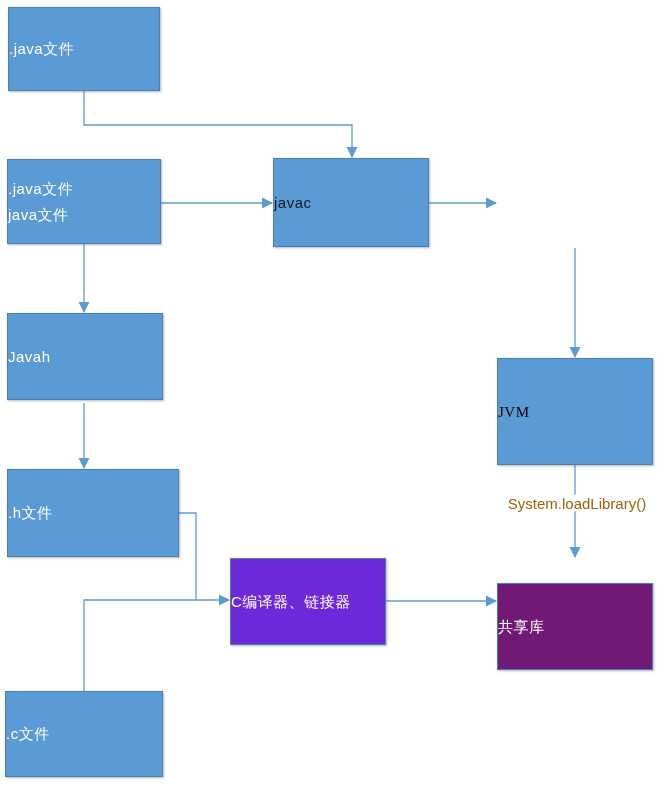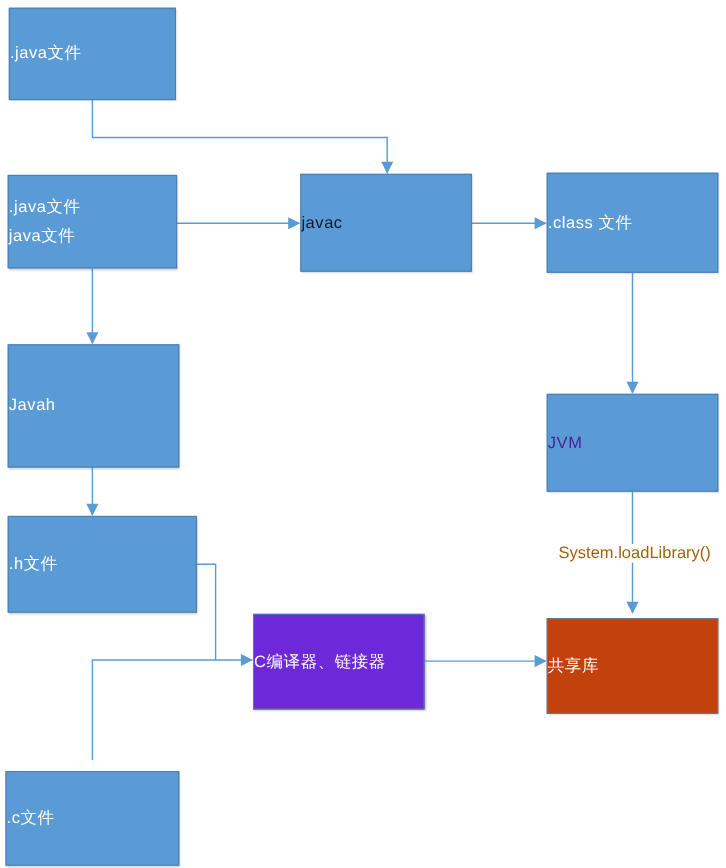--- a/index.html
+++ b/index.html
@@ -72,34 +72,31 @@
 <div class="node" style="left: 8px; top: 7px; width: 152px; height: 84px; background: rgb(91, 155, 213); border: 1px solid rgb(74, 127, 181); box-shadow: rgba(120, 120, 120, 0.55) 1px 1px 2px; color: rgb(255, 255, 255);">
       <span>.java文件</span>
     </div>
     <div class="node" style="left: 7px; top: 159px; width: 154px; height: 85px; background: rgb(91, 155, 213); border: 1px solid rgb(74, 127, 181); box-shadow: rgba(120, 120, 120, 0.55) 1px 1px 2px; color: rgb(255, 255, 255);">
       <span>.java文件</span>
       <span>java文件</span>
     </div>
     <div class="node" style="left: 273px; top: 158px; width: 156px; height: 89px; background: rgb(91, 155, 213); border: 1px solid rgb(74, 127, 181); box-shadow: rgba(120, 120, 120, 0.55) 1px 1px 2px; color: #0f172a;">
       <span>javac</span>
     </div>
-    <div class="node" style="left: 497px; top: 157px; width: 156px; height: 91px; background: rgb(91, 155, 213); border: 1px solid rgb(74, 127, 181); box-shadow: rgba(120, 120, 120, 0.55) 1px 1px 2px; color: rgb(255, 255, 255);">
-      <span>.class 文件</span>
-    </div>
-    <div class="node" style="left: 7px; top: 313px; width: 156px; height: 112px; background: rgb(91, 155, 213); border: 1px solid rgb(74, 127, 181); box-shadow: rgba(120, 120, 120, 0.55) 1px 1px 2px; color: rgb(255, 255, 255);">
+    <div class="node" style="left: 7px; top: 313px; width: 156px; height: 87px; background: rgb(91, 155, 213); border: 1px solid rgb(74, 127, 181); box-shadow: rgba(120, 120, 120, 0.55) 1px 1px 2px; color: rgb(255, 255, 255);">
       <span>Javah</span>
     </div>
     <div class="node" style="left: 7px; top: 469px; width: 172px; height: 88px; background: rgb(91, 155, 213); border: 1px solid rgb(74, 127, 181); box-shadow: rgba(120, 120, 120, 0.55) 1px 1px 2px; color: rgb(255, 255, 255);">
       <span>.h文件</span>
     </div>
-    <div class="node" style="left: 497px; top: 358px; width: 156px; height: 89px; background: rgb(91, 155, 213); border: 1px solid rgb(74, 127, 181); box-shadow: rgba(120, 120, 120, 0.55) 1px 1px 2px; color: #4c1d95;">
+    <div class="node" style="left: 497px; top: 358px; width: 156px; height: 107px; background: rgb(91, 155, 213); border: 1px solid rgb(74, 127, 181); box-shadow: rgba(120, 120, 120, 0.55) 1px 1px 2px; color: #000000; font-family: Liberation Serif, serif;">
       <span>JVM</span>
     </div>
     <div class="node" style="left: 230px; top: 558px; width: 156px; height: 87px; background: #6d28d9; border: 1px solid rgb(74, 127, 181); box-shadow: rgba(120, 120, 120, 0.55) 1px 1px 2px; color: rgb(255, 255, 255);">
       <span>C编译器、链接器</span>
     </div>
-    <div class="node" style="left: 497px; top: 562px; width: 156px; height: 87px; background: #c2410c; border: 1px solid rgb(74, 127, 181); box-shadow: rgba(120, 120, 120, 0.55) 1px 1px 2px; color: rgb(255, 255, 255);">
+    <div class="node" style="left: 497px; top: 583px; width: 156px; height: 87px; background: #701a75; border: 1px solid rgb(74, 127, 181); box-shadow: rgba(120, 120, 120, 0.55) 1px 1px 2px; color: rgb(255, 255, 255);">
       <span>共享库</span>
     </div>
-    <div class="node" style="left: 5px; top: 691px; width: 158px; height: 86px; background: rgb(91, 155, 213); border: 1px solid rgb(74, 127, 181); box-shadow: rgba(120, 120, 120, 0.55) 1px 1px 2px; color: rgb(255, 255, 255); margin-top: 10px;">
+    <div class="node" style="left: 5px; top: 691px; width: 158px; height: 86px; background: rgb(91, 155, 213); border: 1px solid rgb(74, 127, 181); box-shadow: rgba(120, 120, 120, 0.55) 1px 1px 2px; color: rgb(255, 255, 255);">
       <span>.c文件</span>
     </div>
   </div>
 
 </body></html>

